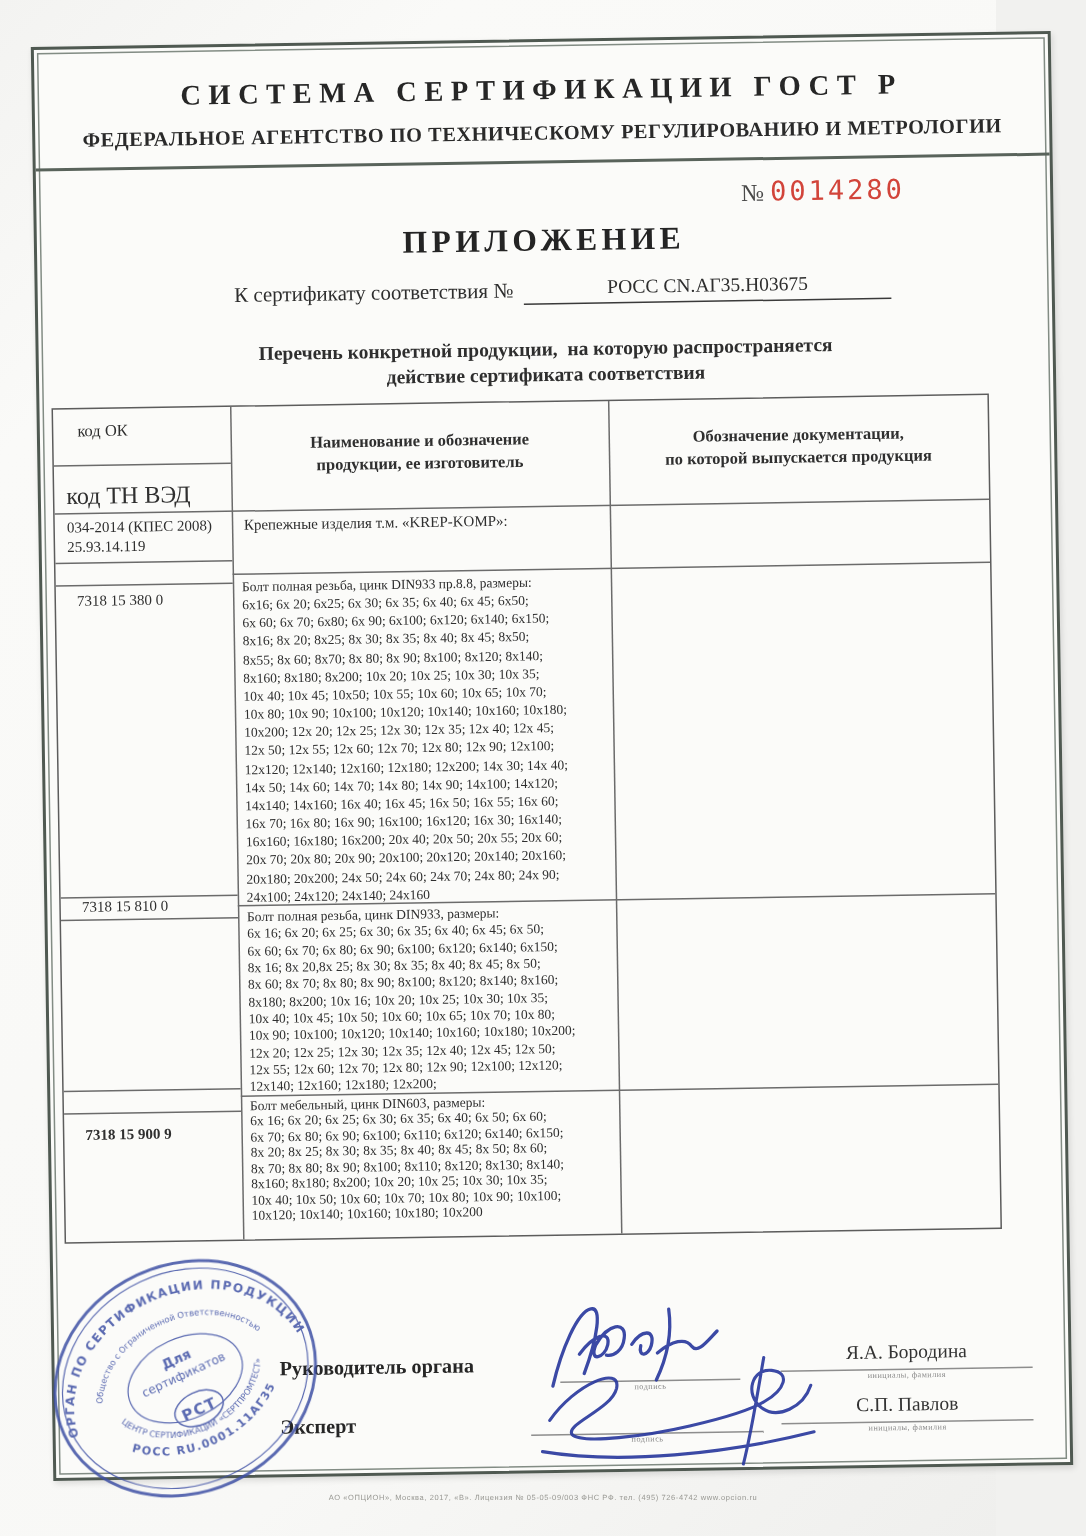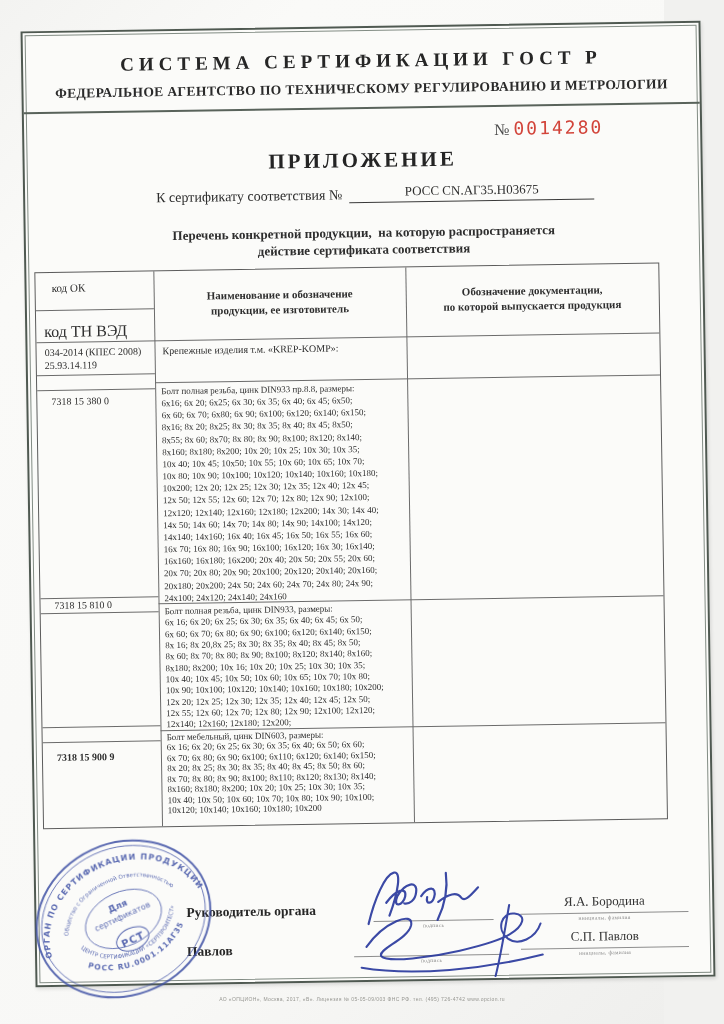--- a/index.html
+++ b/index.html
@@ -139,21 +139,21 @@
 6x 70; 6x 80; 6x 90; 6x100; 6x110; 6x120; 6x140; 6x150;
 8x 20; 8x 25; 8x 30; 8x 35; 8x 40; 8x 45; 8x 50; 8x 60;
 8x 70; 8x 80; 8x 90; 8x100; 8x110; 8x120; 8x130; 8x140;
 8x160; 8x180; 8x200; 10x 20; 10x 25; 10x 30; 10x 35;
 10x 40; 10x 50; 10x 60; 10x 70; 10x 80; 10x 90; 10x100;
 10x120; 10x140; 10x160; 10x180; 10x200</div>
       <div class="cell" style="left:378px;top:463px;font-size:10px;"></div>
     </div>
 
     <div class="abs role" style="left:150px;top:874px;">Руководитель органа</div>
-    <div class="abs role" style="left:150px;top:913px;">Павлов</div>
+    <div class="abs role" style="left:150px;top:913px;">Эксперт</div>
 
     <div class="field" style="left:337px;top:874px;width:120px;">
       <div class="nm"></div>
       <div class="cap">подпись</div>
     </div>
     <div class="field" style="left:317px;top:909px;width:155px;">
       <div class="nm"></div>
       <div class="cap">подпись</div>
     </div>
     <div class="field" style="left:484px;top:869px;width:168px;">

